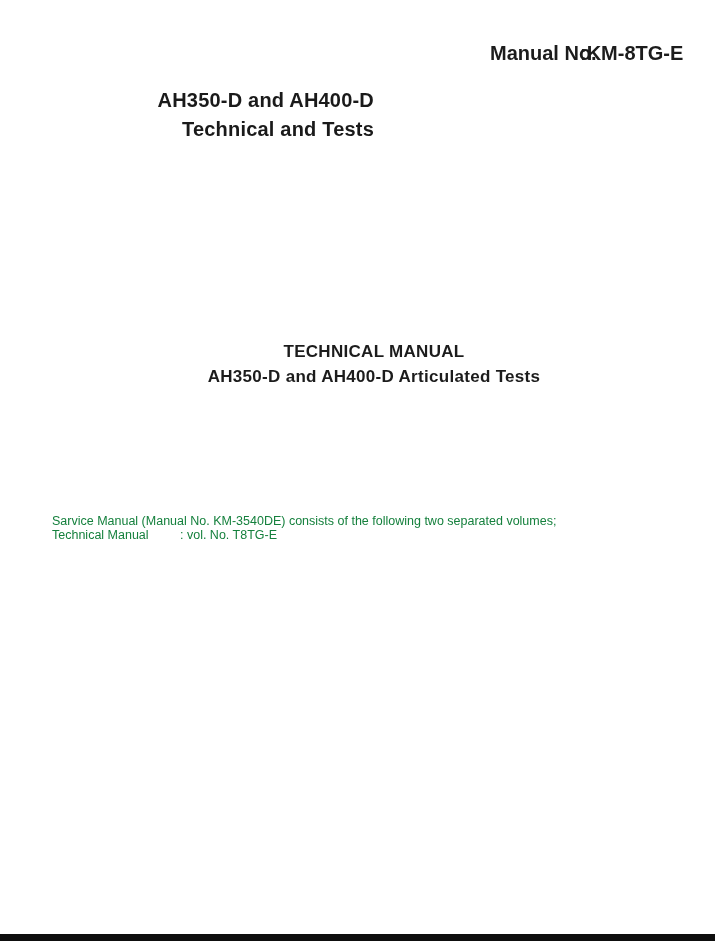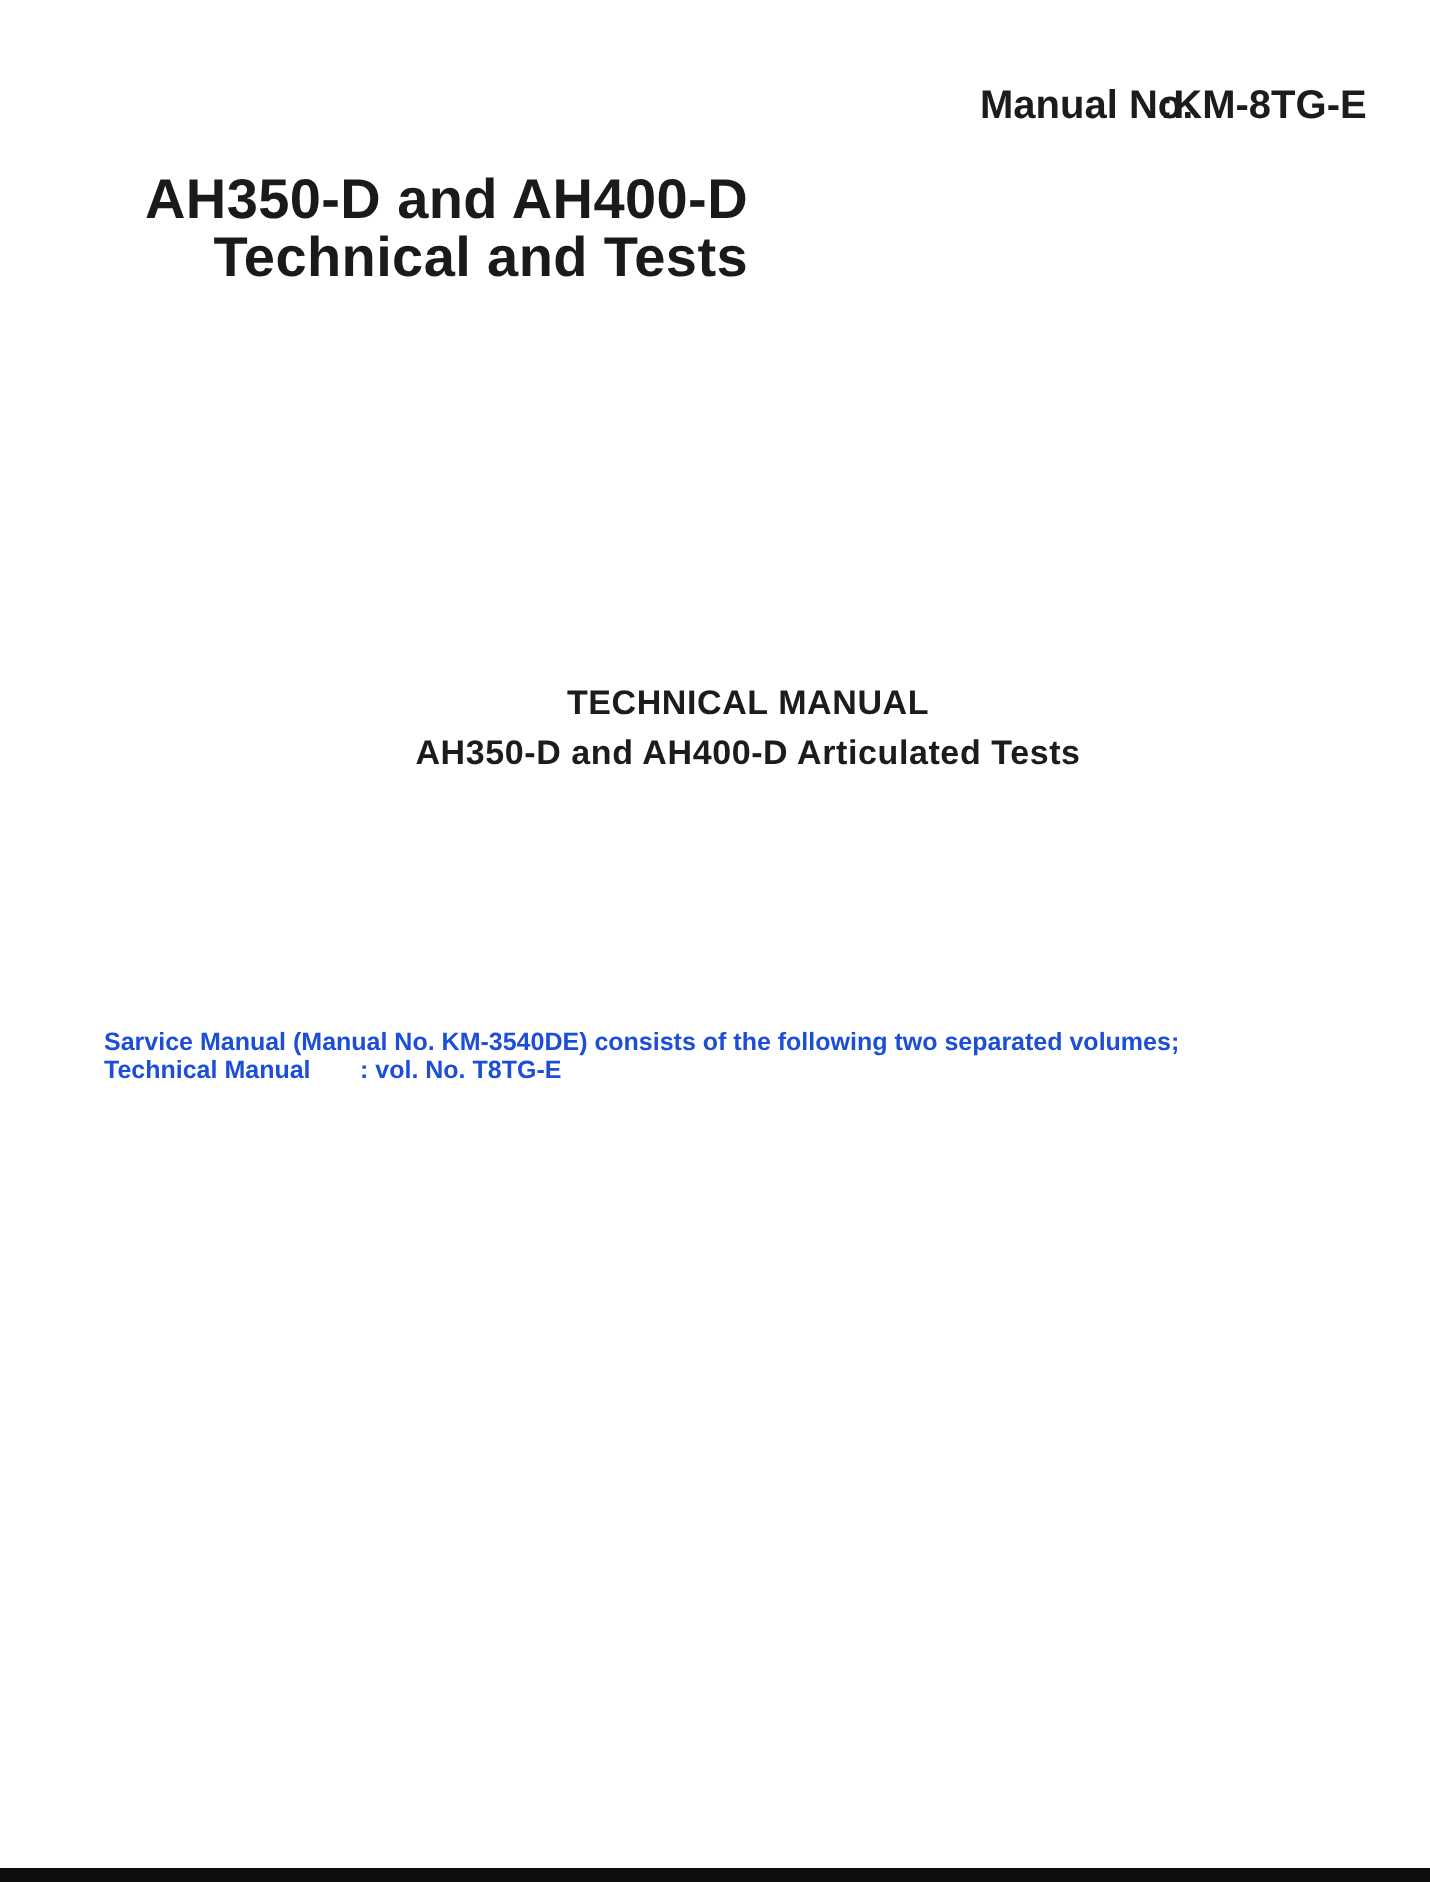--- a/index.html
+++ b/index.html
@@ -34,21 +34,21 @@
     width: 90px;
   }
 
   
   .title-block {
     position: absolute;
     top: 86px;
     left: 0;
     width: 374px;
     text-align: right;
-    font-size: 28px;
+    font-size: 20px;
     font-weight: bold;
     line-height: 28.5px;
     letter-spacing: 0.2px;
     color: #1a1a1a;
     white-space: nowrap;
   }
 
   
   .center-block {
     position: absolute;
@@ -63,22 +63,22 @@
     color: #1c1c1c;
     white-space: nowrap;
   }
 
   
   .service-block {
     position: absolute;
     top: 514px;
     left: 52px;
     font-size: 12.5px;
-    font-weight: bold;
-    color: #1d4ed8;
+    font-weight: normal;
+    color: #15803d;
     white-space: nowrap;
   }
   .service-intro {
     line-height: 15px;
   }
   .volume-list {
     margin-top: 0;
   }
   .volume-row {
     line-height: 13.8px;

